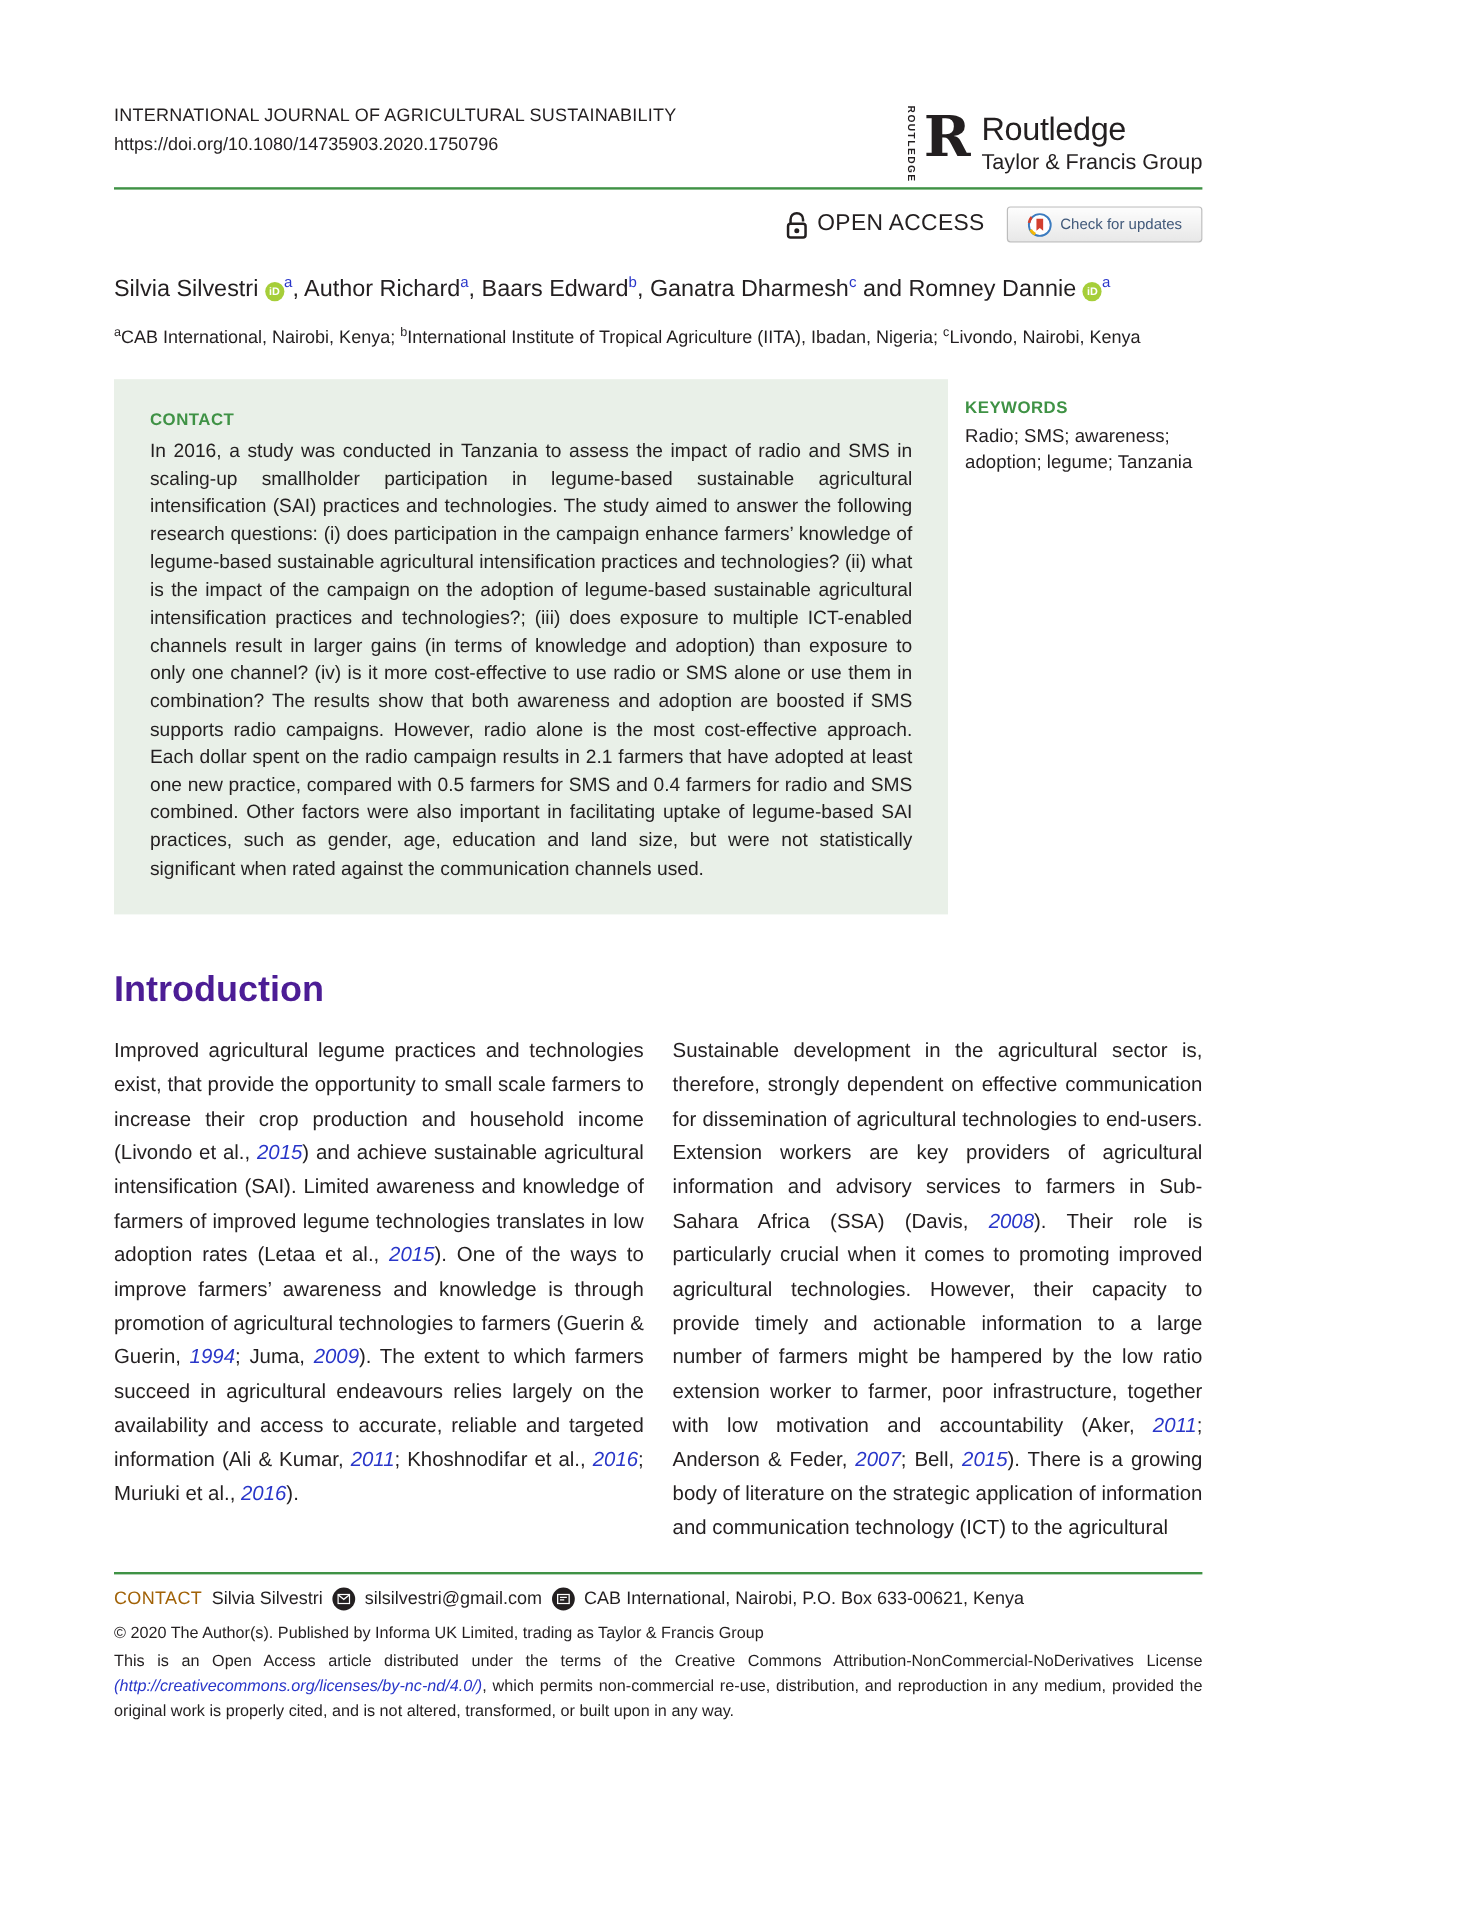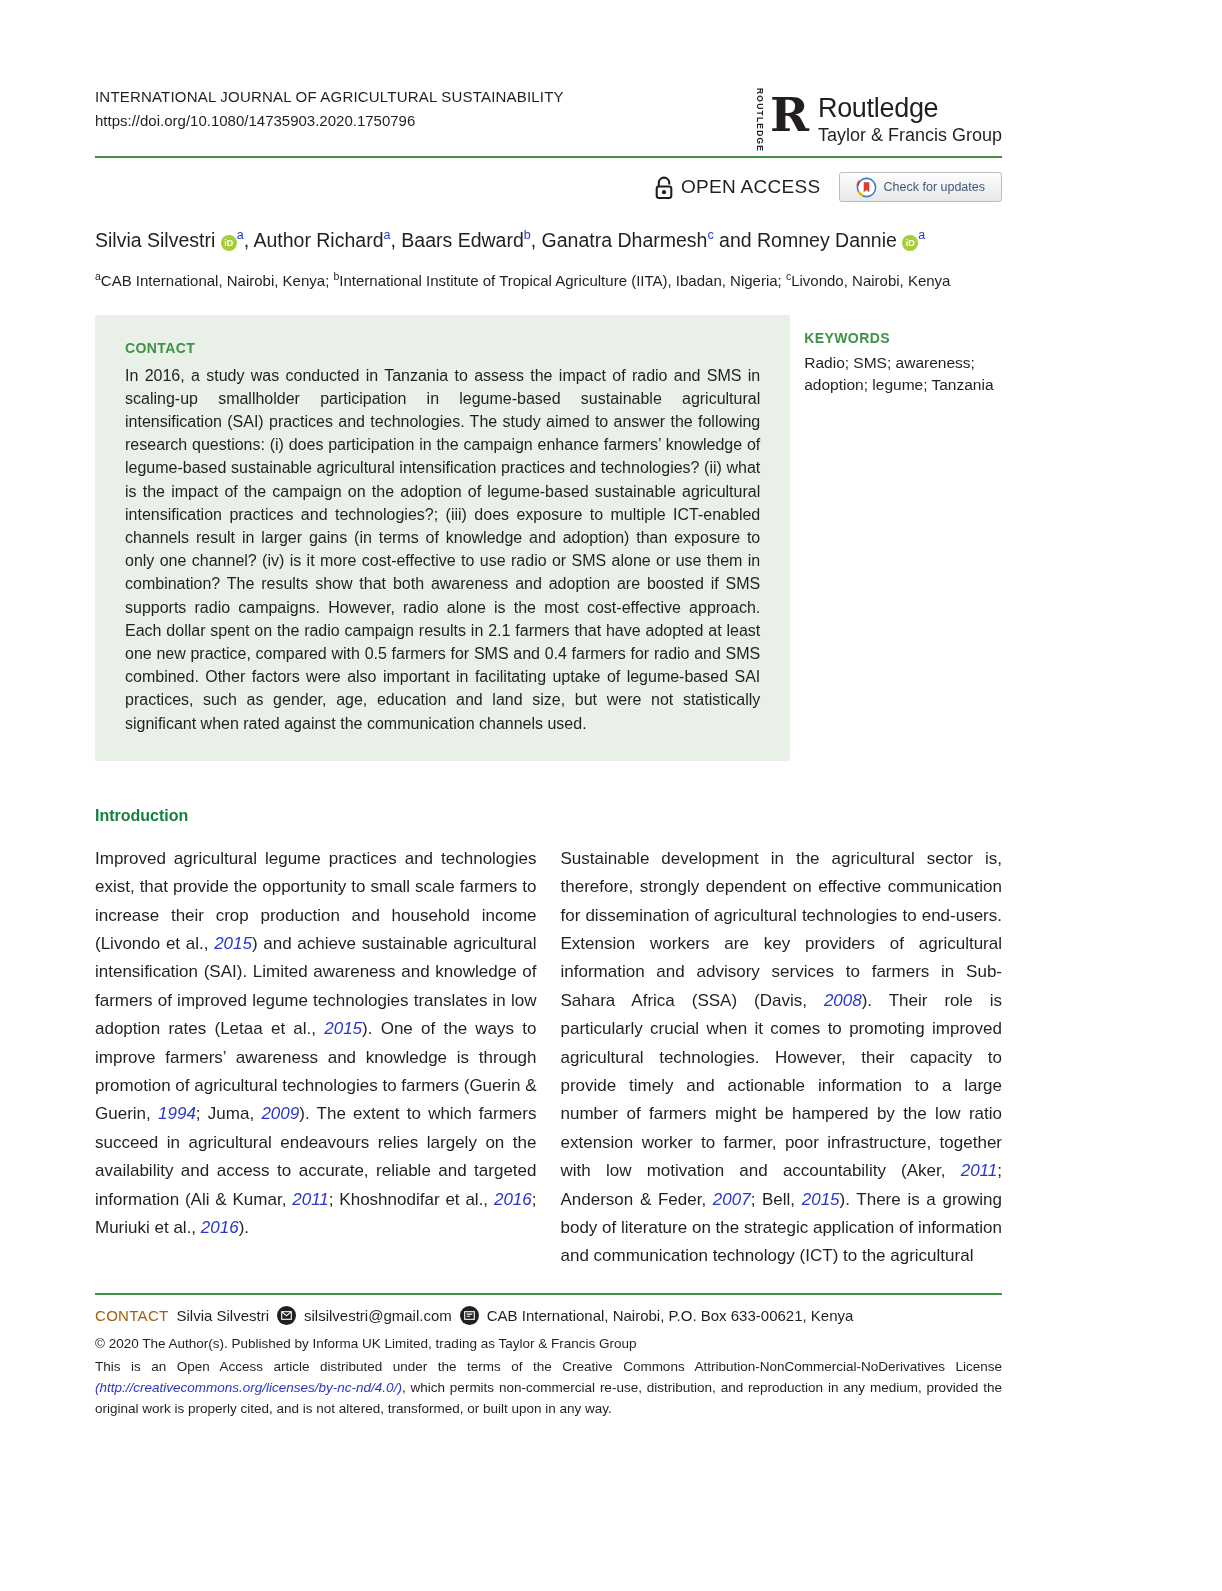--- a/index.html
+++ b/index.html
@@ -39,21 +39,21 @@
 
   
   .abstract-row{display:flex;margin-top:26px;gap:14px;}
   .abstract-box{width:786px;background:#e9f0e8;padding:25px 30px 26px;box-sizing:border-box;}
   .abstract-heading,.kw-heading{font-size:14px;font-weight:bold;color:#3f9245;letter-spacing:0.4px;}
   .abstract-text{margin:8px 0 0;font-size:16px;line-height:23.2px;text-align:justify;}
   .keywords{width:226px;padding-top:15px;}
   .kw-text{margin:6px 0 0;font-size:15.5px;line-height:22px;}
 
   
-  .section-heading{margin:46px 0 0;font-size:16px;color:#15803d;font-weight:bold;}
+  .section-heading{margin:46px 0 0;font-size:30px;color:#4c1d95;font-weight:bold;}
   .columns{display:flex;gap:24px;margin-top:20px;}
   .col{width:503px;margin:0;font-size:17px;line-height:28.4px;text-align:justify;}
   .cite{color:#2936c9;font-style:italic;}
 
   
   footer{margin-top:22px;}
   .foot-rule{height:2px;background:#3f9245;}
   .contact-line{margin:11px 0 0;font-size:15px;display:flex;align-items:center;gap:8px;}
   .contact-label{color:#a16207;font-weight:normal;letter-spacing:0.3px;}
   .cicon{display:inline-flex;width:19px;height:19px;border-radius:50%;background:#231f20;

